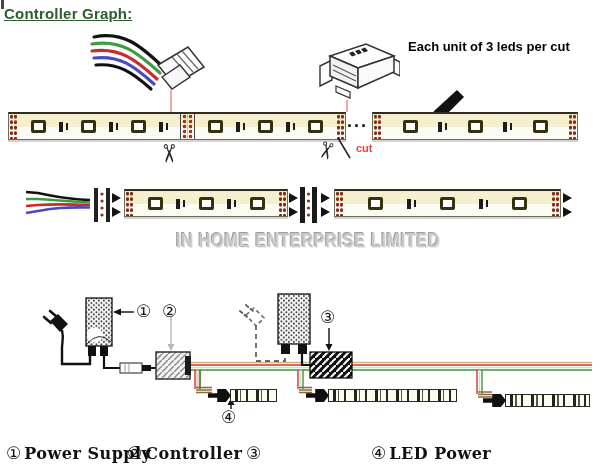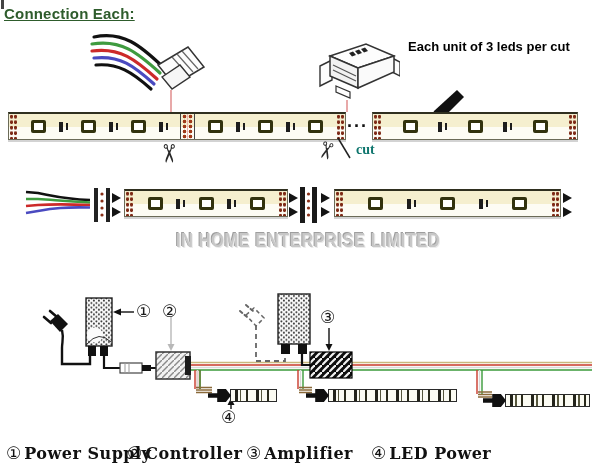--- a/index.html
+++ b/index.html
@@ -5,21 +5,21 @@
   html,body{margin:0;padding:0;background:#fff;}
   .page{position:relative;width:600px;height:474px;background:#ffffff;overflow:hidden;
         font-family:"Liberation Sans",sans-serif;}
   .abs{position:absolute;}
   .title{position:absolute;font-size:15px;font-weight:bold;color:#2e5c2c;
          text-decoration:underline;letter-spacing:.2px;}
   .tick{position:absolute;left:1px;top:0;width:3px;height:9px;background:#444;}
   .note{position:absolute;font-size:13px;font-weight:bold;color:#000;}
   .dots{position:absolute;font-size:18px;font-weight:bold;color:#111;letter-spacing:2px;line-height:1;}
   .scissors{position:absolute;font-family:"DejaVu Sans",sans-serif;color:#2a2a2a;line-height:1;}
-  .cutlbl{position:absolute;font-size:14px;font-weight:bold;color:#0f766e;font-family:Liberation Serif, serif;}
+  .cutlbl{position:absolute;font-size:11px;font-weight:bold;color:#ef4444;}
   .pink{position:absolute;width:1.5px;background:#e8a9a9;}
   .watermark{position:absolute;font-size:16.5px;font-weight:bold;color:#c7c7c7;
              letter-spacing:.5px;transform:scaleY(1.2);transform-origin:left top;
              text-shadow:1px 1px 0 #ececec,-1px -1px 0 #9e9e9e;white-space:nowrap;}
   
   .strip{position:absolute;display:flex;height:28px;box-sizing:border-box;
          background:linear-gradient(#f5efcf 0 52%, #fdfcf4 52% 100%);
          border:1px solid #6b6b58;border-top:2.5px solid #2f2f1f;
          box-shadow:0 2px 0 rgba(130,130,130,.35);}
   .sbody{flex:1;display:flex;align-items:center;justify-content:space-evenly;}
@@ -48,21 +48,21 @@
   .llabel{font-family:"DejaVu Serif","Liberation Serif",serif;font-weight:bold;
           font-size:16px;color:#111;letter-spacing:.5px;}
 </style>
 </head>
 <body>
 
 <div class="page">
 
   <div class="tick"></div>
 
-  <div class="title" style="left:4px;top:5px;">Connection Each:</div>
+  <div class="title" style="left:4px;top:5px;">Controller Graph:</div>
 
   <svg class="abs" style="left:88px;top:27px;" width="135" height="88" viewBox="0 0 135 88">
     <path d="M6,10 C35,4 52,18 75,40" fill="none" stroke="#111" stroke-width="3.2" stroke-linecap="round"></path>
     <path d="M4,17 C33,12 50,26 72,46" fill="none" stroke="#3f9b3f" stroke-width="3.2" stroke-linecap="round"></path>
     <path d="M4,24 C32,20 48,33 69,52" fill="none" stroke="#cc2a2a" stroke-width="3.2" stroke-linecap="round"></path>
     <path d="M6,31 C32,28 46,39 66,57" fill="none" stroke="#4a4ac0" stroke-width="3.2" stroke-linecap="round"></path>
     <path d="M8,38 C30,36 44,45 63,62" fill="none" stroke="#111" stroke-width="3.2" stroke-linecap="round"></path>
     <polygon points="70,38 100,20 116,40 86,58" fill="#fdfdfd" stroke="#333" stroke-width="1.5"></polygon>
     <path d="M84,30 L100,48 M89,27 L105,45 M94,24 L110,42" stroke="#666" stroke-width="1.2"></path>
     <polygon points="74,50 92,38 102,50 84,62" fill="#f6f6f6" stroke="#333" stroke-width="1.4"></polygon>
@@ -339,20 +339,19 @@
   <div class="legend-item" style="left:6px;">
     <span class="lnum">①</span>
     <span class="llabel">Power Supply</span>
   </div>
   <div class="legend-item" style="left:127px;">
     <span class="lnum">②</span>
     <span class="llabel">Controller</span>
   </div>
   <div class="legend-item" style="left:246px;">
     <span class="lnum">③</span>
-    <span class="llabel">Amplifier</span>
   </div>
   <div class="legend-item" style="left:371px;">
     <span class="lnum">④</span>
     <span class="llabel">LED Power</span>
   </div>
 
 </div>
 
 </body></html>

